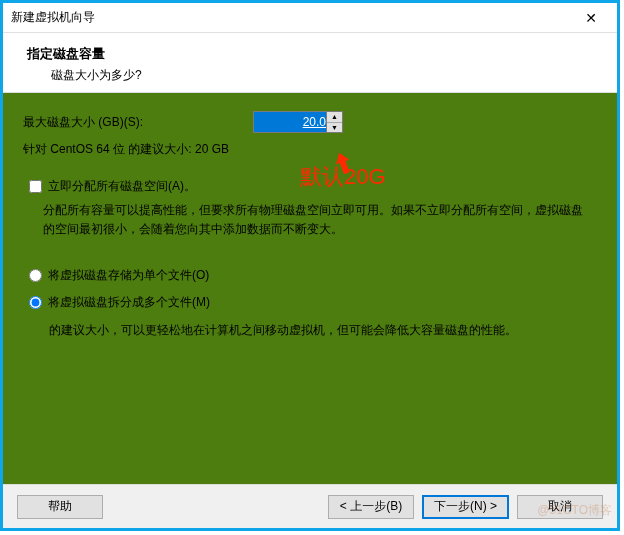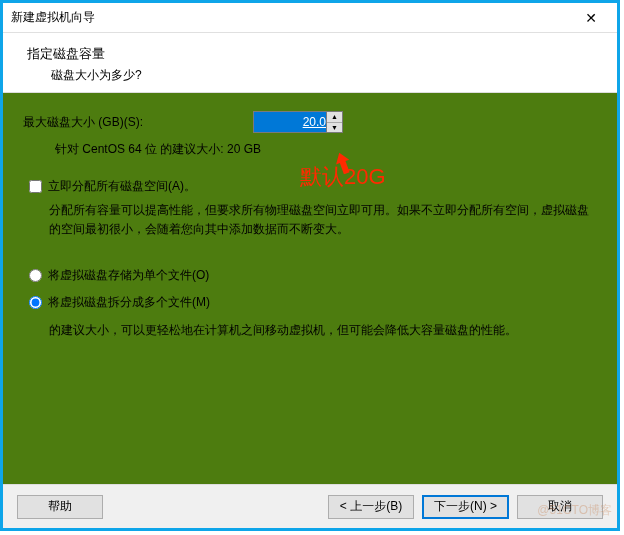--- a/index.html
+++ b/index.html
@@ -31,21 +31,21 @@
     .titlebar-close {
       width: 36px; height: 24px;
       display: flex; align-items: center; justify-content: center;
       font-size: 14px; cursor: pointer;
     }
     .header {
       padding: 12px 24px 8px 24px;
       background: #fff;
       border-bottom: 1px solid #ddd;
     }
-    .header-title { font-size: 13px; font-weight: normal; margin-bottom: 4px; }
+    .header-title { font-size: 13px; font-weight: bold; margin-bottom: 4px; }
     .header-sub { font-size: 12px; padding-left: 24px; }
     .content {
       padding: 18px 24px 10px 20px;
       height: 395px;
     }
     .row-size {
       display: flex; align-items: center; gap: 0;
       margin-bottom: 8px;
       position: relative;
     }
@@ -75,31 +75,31 @@
       flex: 1;
       background: #e1e1e1;
       border: none;
       font-size: 7px;
       line-height: 1;
       display: flex; align-items: center; justify-content: center;
       cursor: pointer;
       padding: 0;
     }
     .spinner-btn:first-child { border-bottom: 1px solid #aaa; }
-    .recommend { margin-bottom: 20px; margin-left: 32px; }
+    .recommend { margin-bottom: 20px; }
     .check-row {
       display: flex; align-items: flex-start; gap: 6px;
       margin-left: 6px;
       margin-bottom: 6px;
     }
     .check-row input[type=checkbox] {
       width: 13px; height: 13px; margin-top: 2px;
     }
     .desc {
-      margin-left: 26px;
+      margin-left: 20px;
       margin-bottom: 28px;
       line-height: 1.6;
     }
     .radio-row {
       display: flex; align-items: center; gap: 6px;
       margin-left: 6px;
       margin-bottom: 10px;
     }
     .radio-row input[type=radio] {
       width: 13px; height: 13px;

